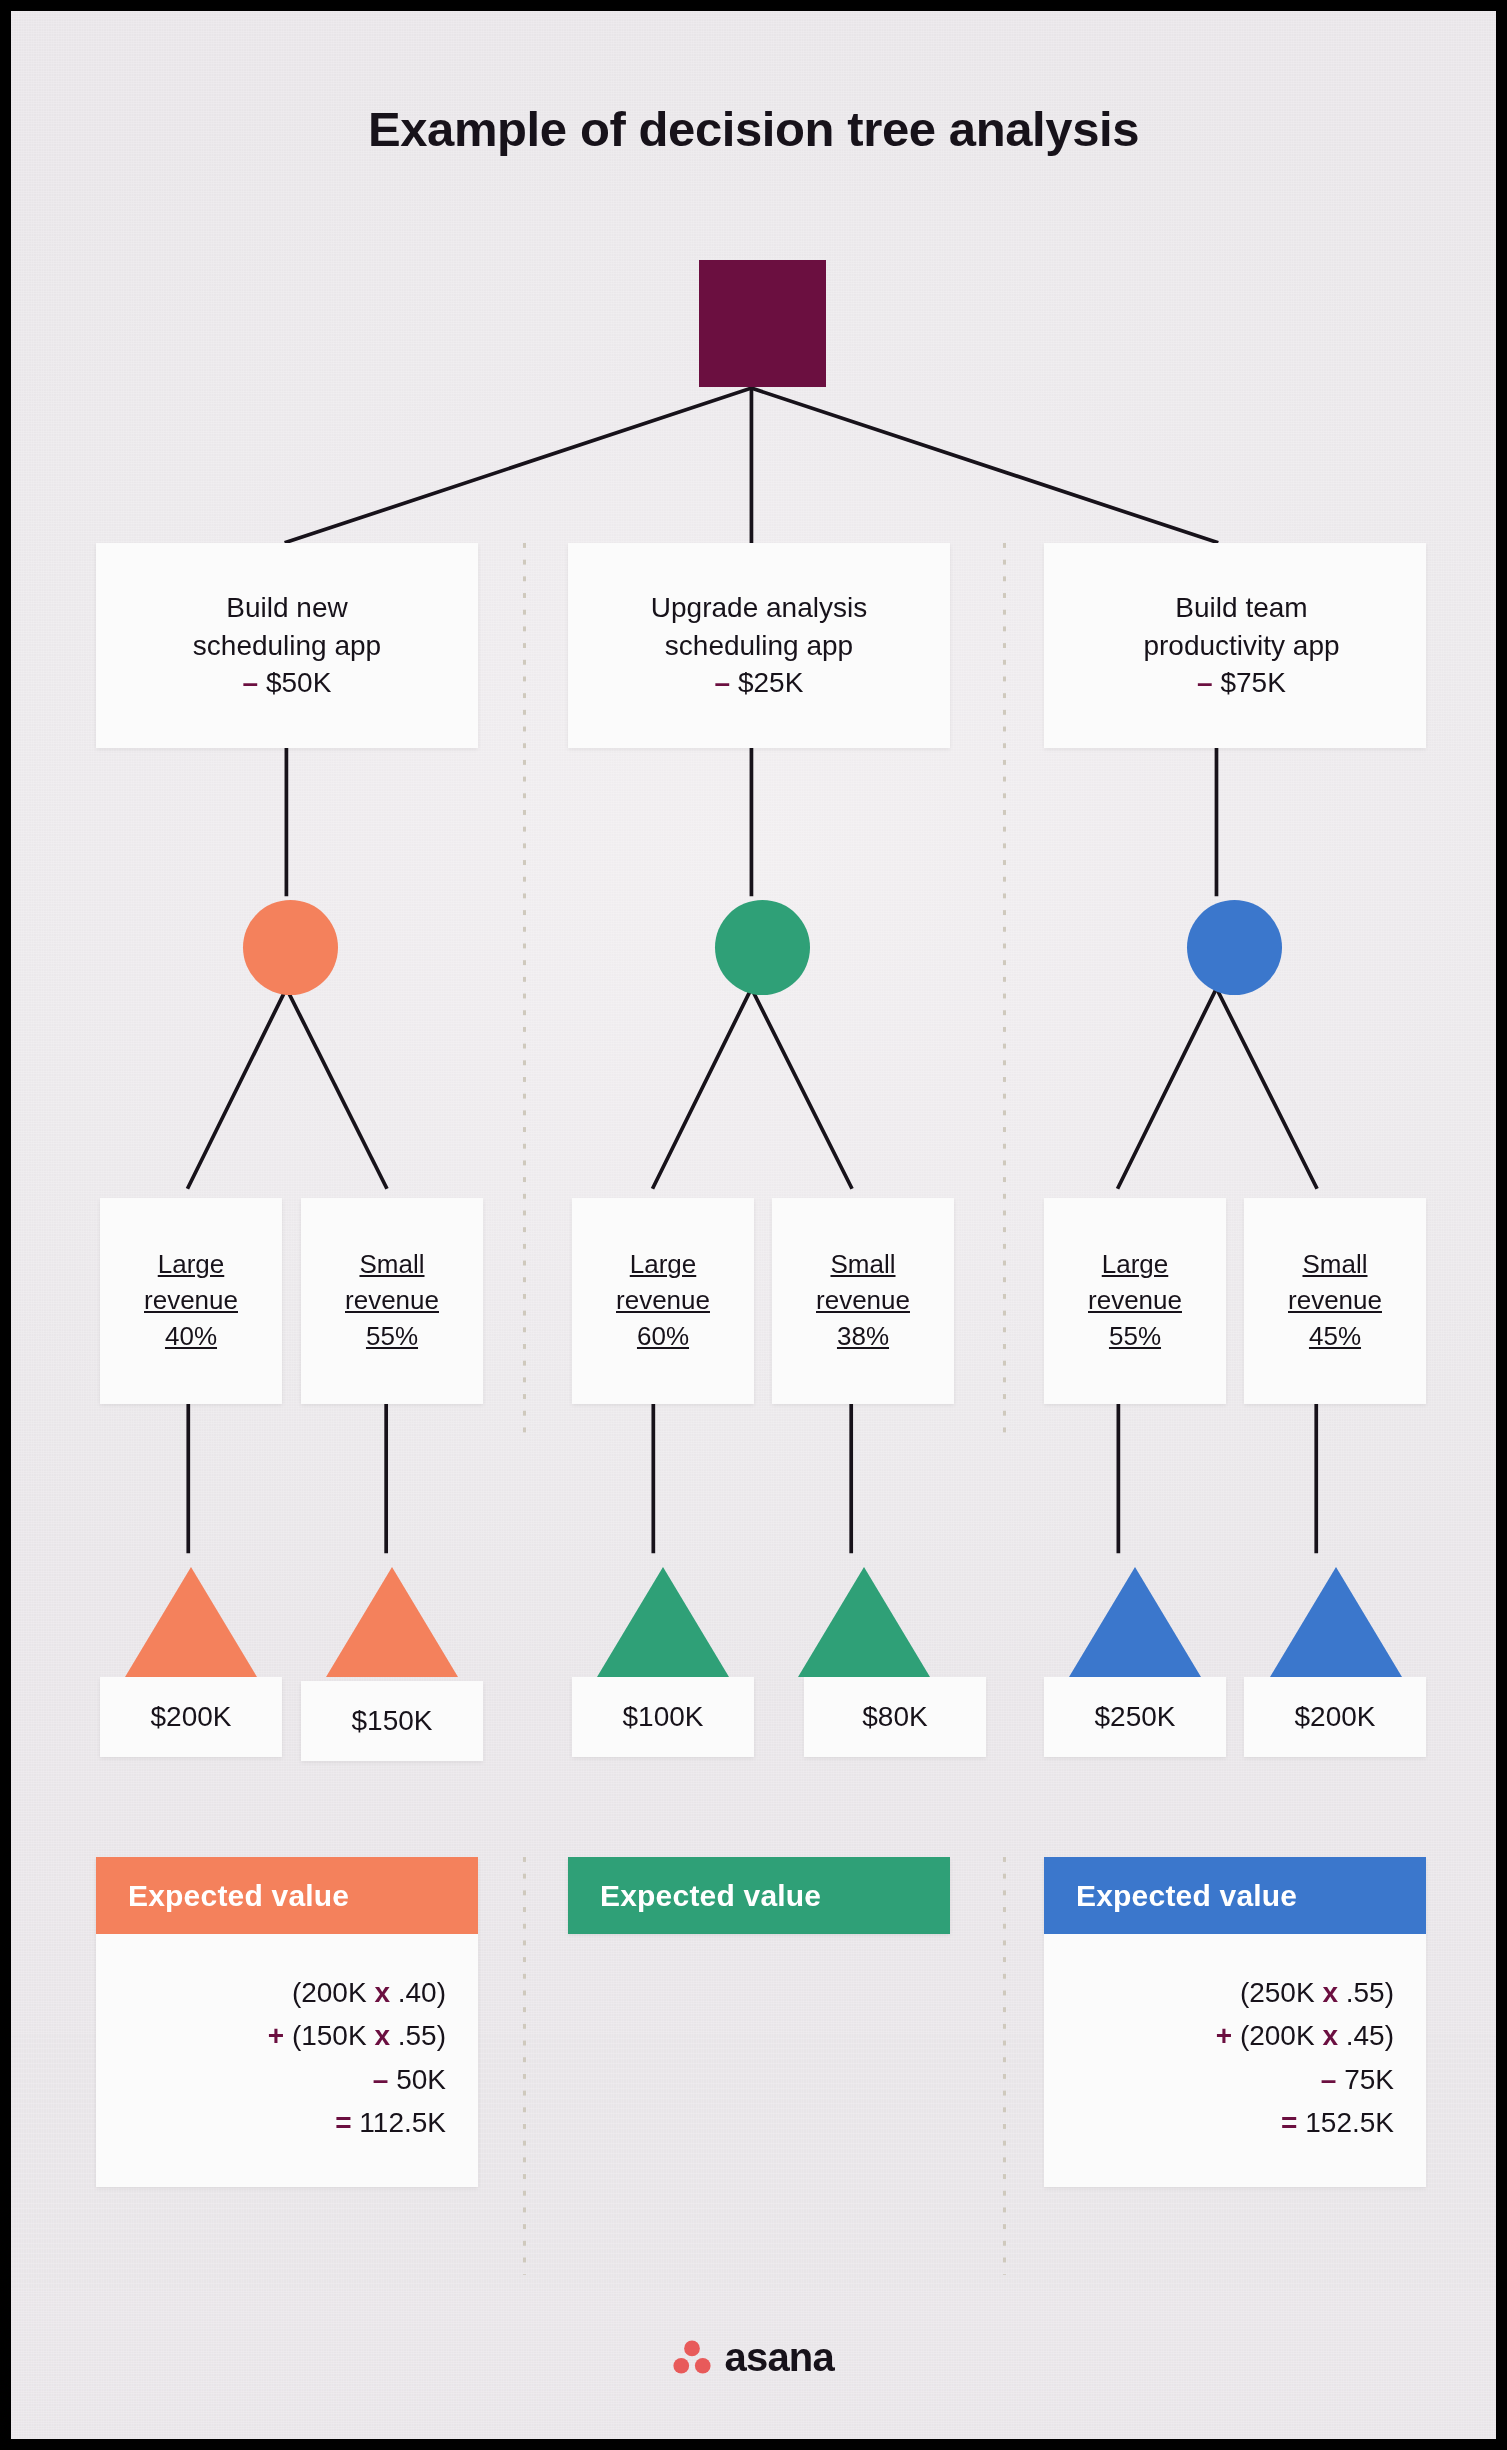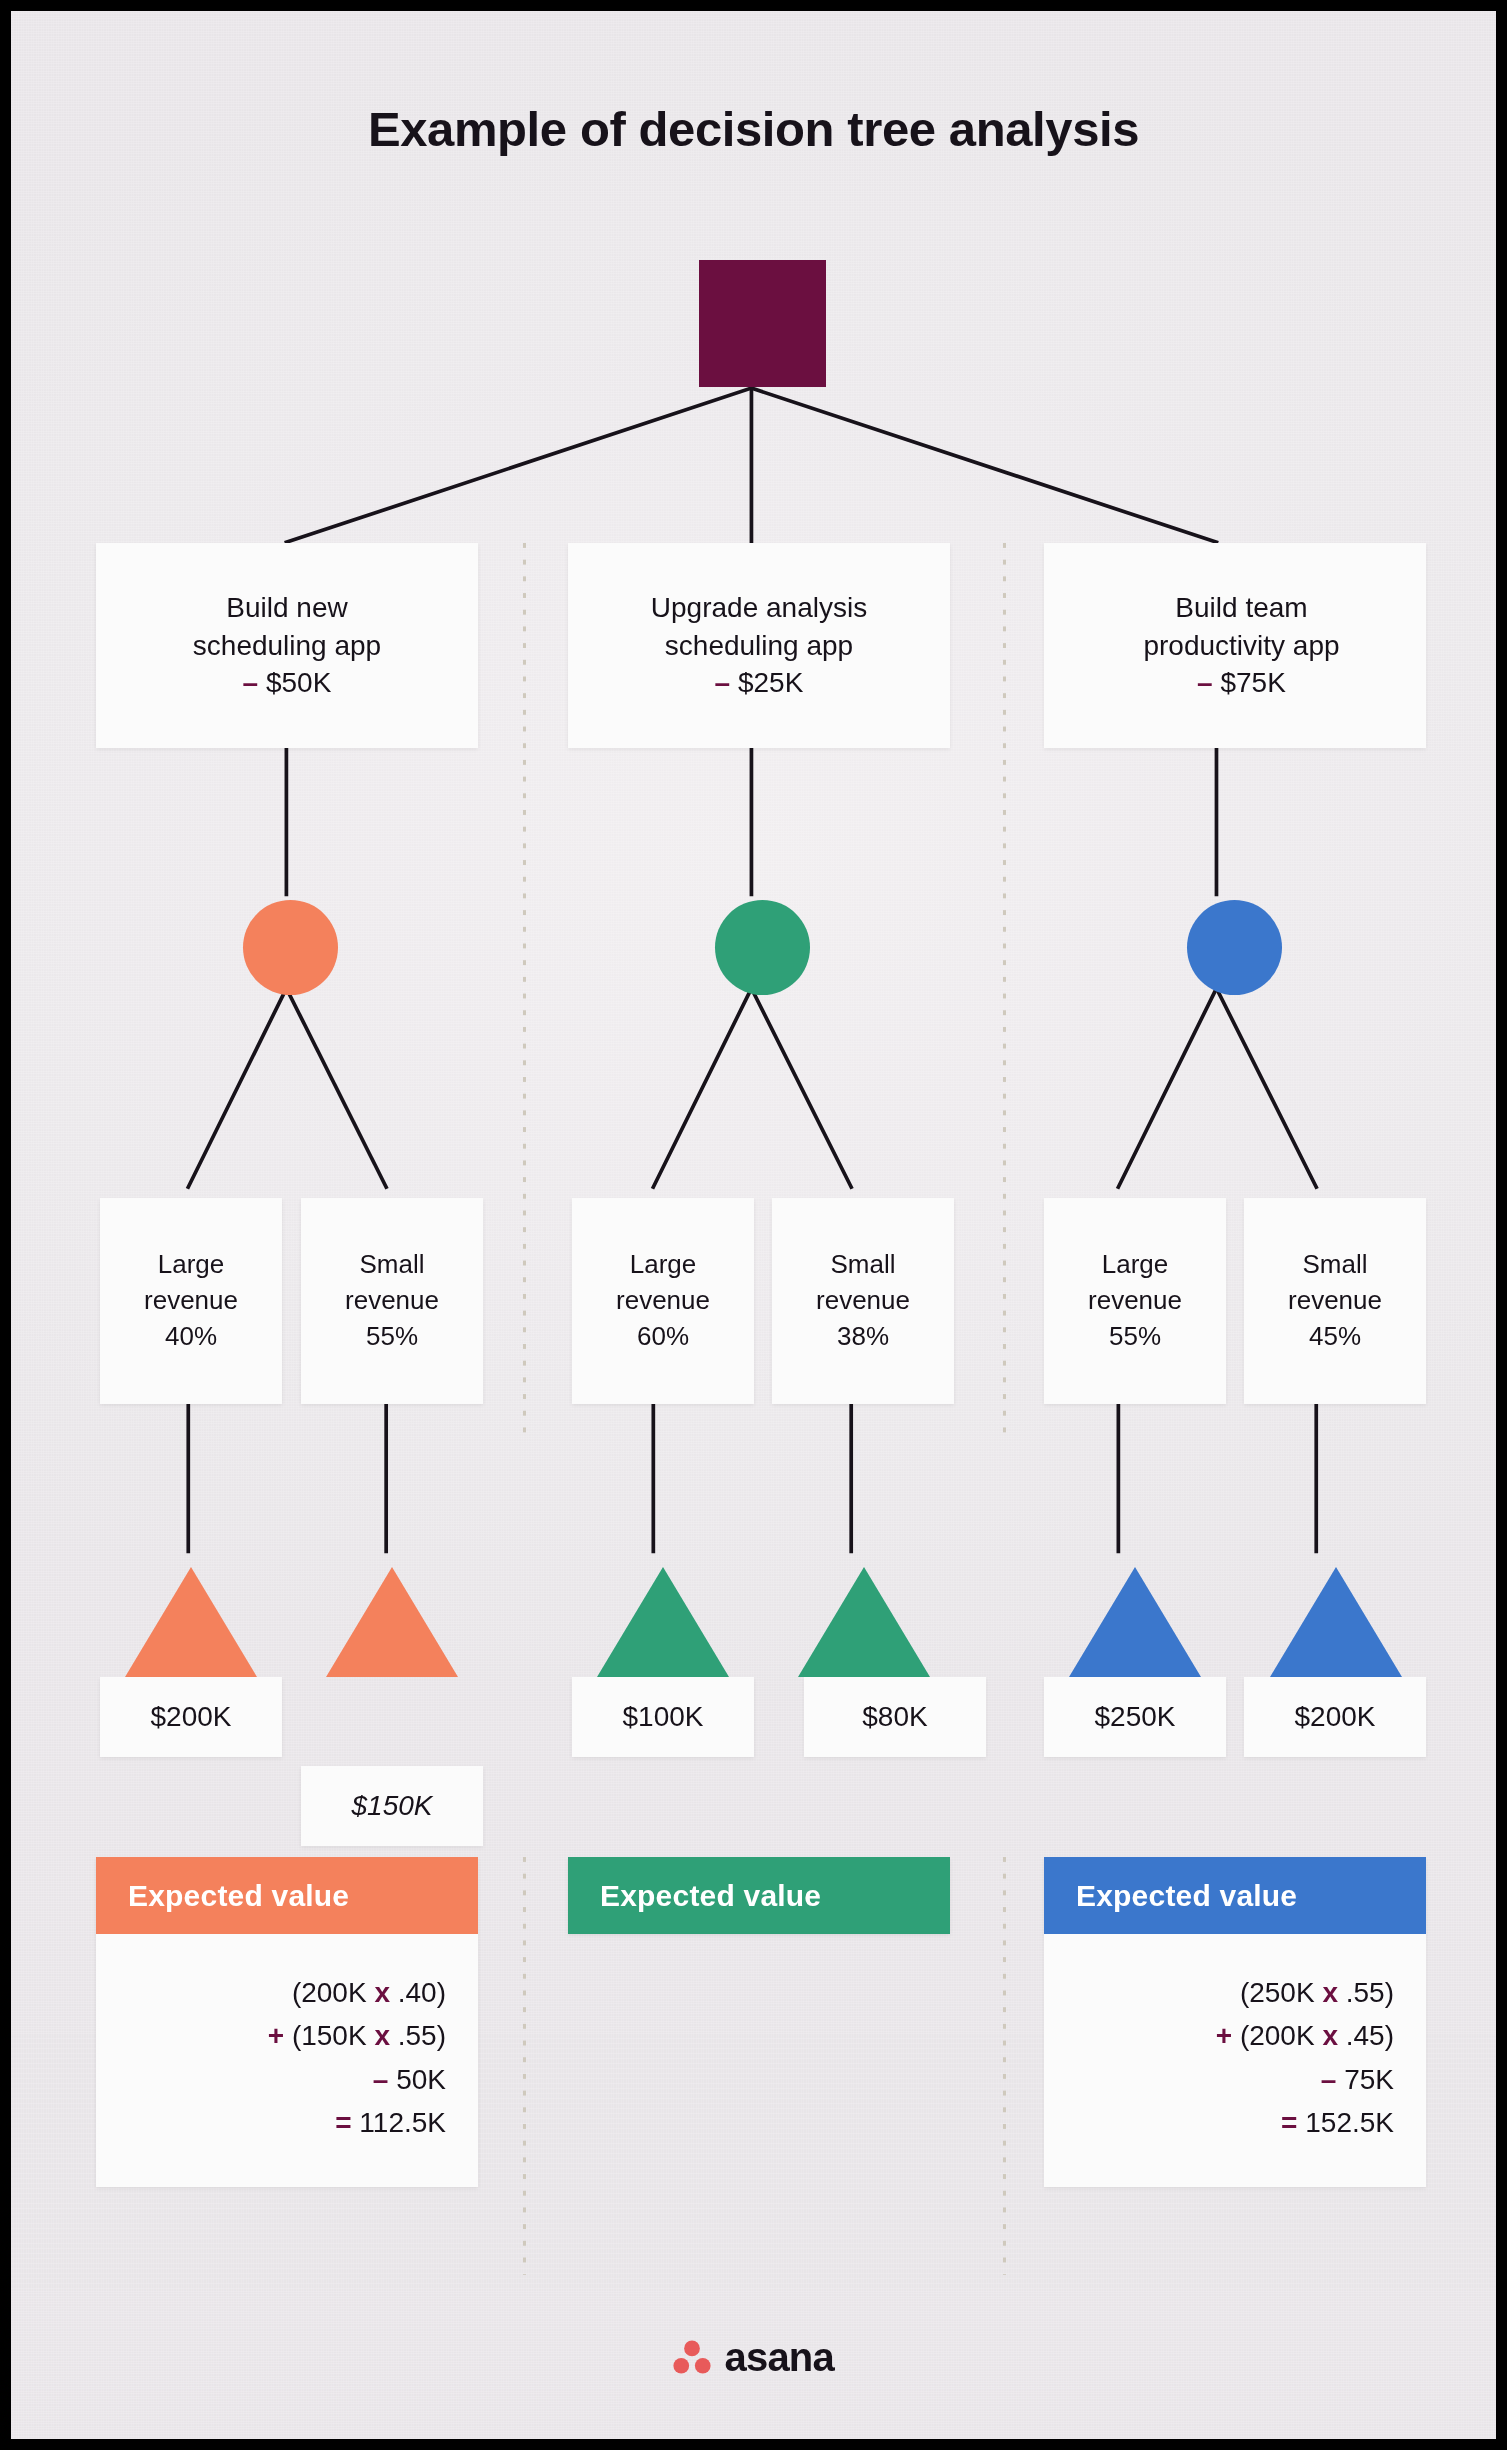--- a/index.html
+++ b/index.html
@@ -115,20 +115,21 @@
     height: 95px;
     border-radius: 50%;
   }
 
   
   .rev-box {
     width: 182px;
     height: 206px;
     font-size: 26px;
     line-height: 1.38;
+    text-decoration: underline;
   }
 
   
   .tri {
     position: absolute;
     width: 0;
     height: 0;
     border-left: 66px solid transparent;
     border-right: 66px solid transparent;
   }
@@ -245,21 +246,21 @@
     <span>revenue</span>
     <span>55%</span>
   </div>
 
   <div class="tri tri-b1" style="left: 114px; top: 1556px; border-bottom: 110px solid rgb(244, 129, 92);"></div>
   <div class="tri tri-b1" style="left: 315px; top: 1556px; border-bottom: 110px solid rgb(244, 129, 92);"></div>
 
   <div class="card val-box" style="left:89px; top:1666px;">
     <span>$200K</span>
   </div>
-  <div class="card val-box" style="left:290px; top:1755px;font-style:italic;">
+  <div class="card val-box" style="left:290px; top:1670px;">
     <span>$150K</span>
   </div>
 
   <div class="ev-panel" style="left:85px; top:1846px;">
     <div class="ev-header" id="ev-head-1" style="background: rgb(244, 129, 92);">Expected value</div>
     <div class="ev-body">
       <span class="row">(200K <span class="op">x</span> .40)</span>
       <span class="row"><span class="op">+</span> (150K <span class="op">x</span> .55)</span>
       <span class="row"><span class="op">–</span> 50K</span>
       <span class="row"><span class="op">=</span> 112.5K</span>

